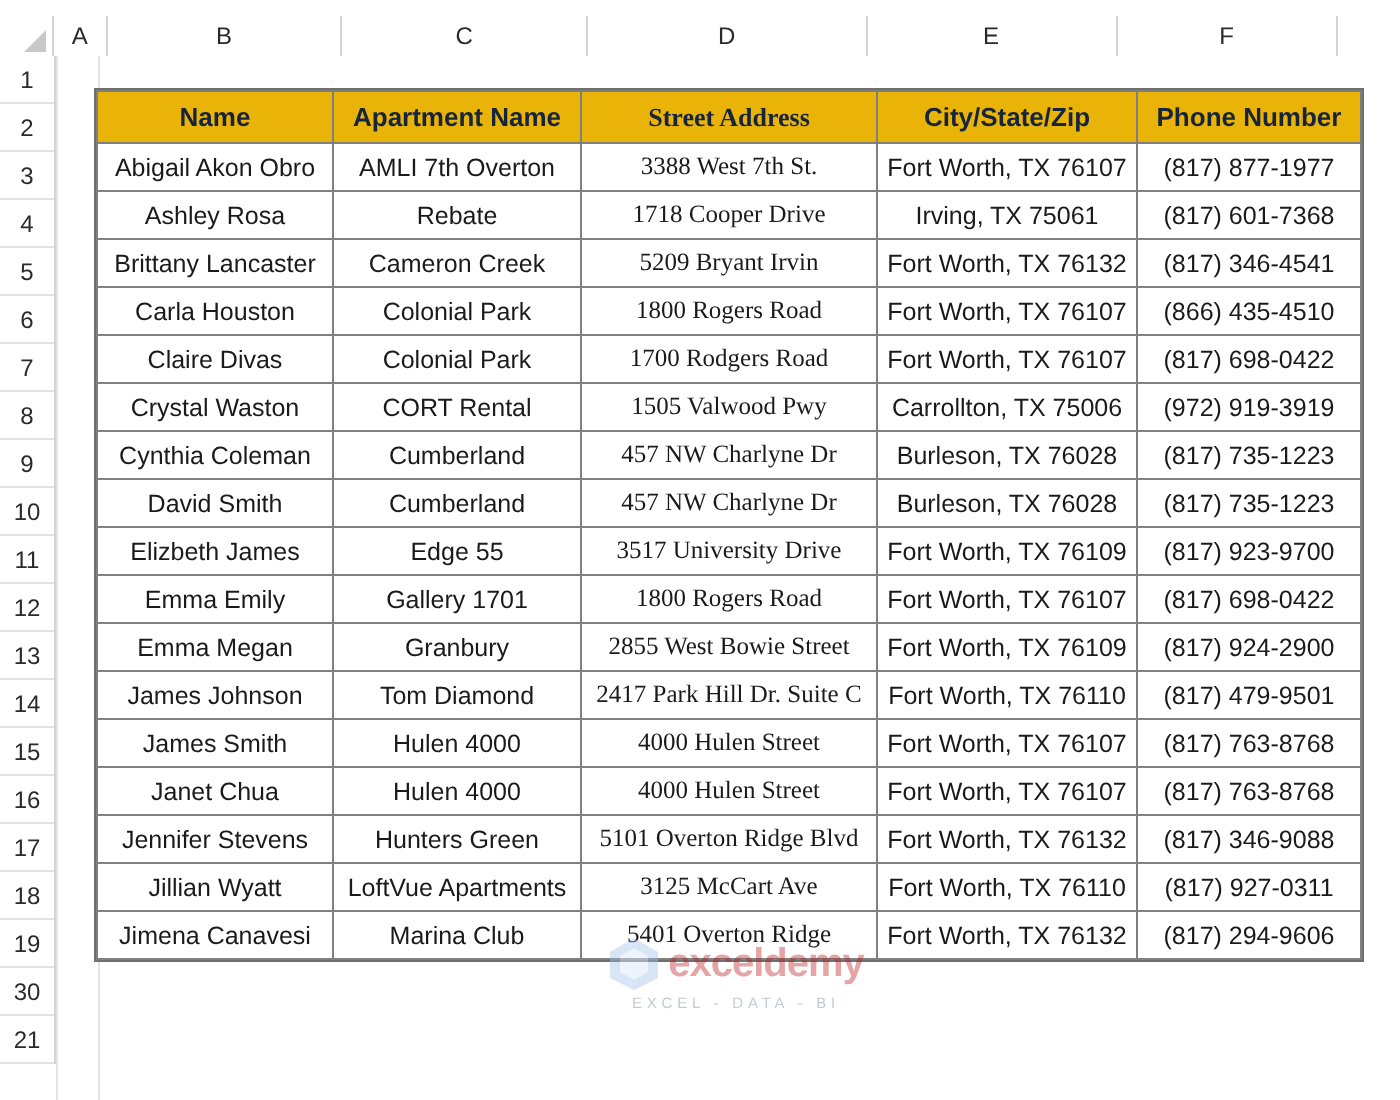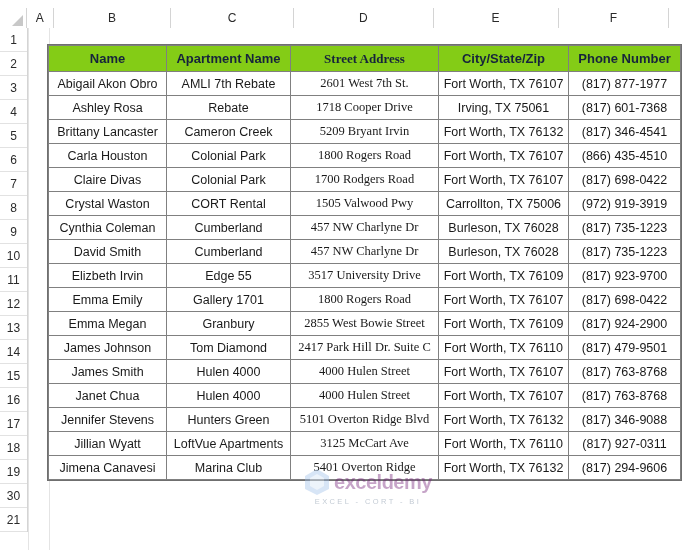--- a/index.html
+++ b/index.html
@@ -100,21 +100,21 @@
     padding: 0 4px;
     text-align: center;
     vertical-align: middle;
     font-size: 12.5px;
     color: #1a1a1a;
     background: #ffffff;
     white-space: nowrap;
     overflow: hidden;
   }
   thead th {
-    background: #84cc16;
+    background: #eab308;
     font-weight: bold;
     color: #16243c;
     font-size: 13px;
     height: 26px;
     border: 1px solid #7f7f7f;
   }
   .w-name { width: 118px; }
   .w-apt  { width: 124px; }
   .w-addr { width: 148px; font-family: Liberation Serif, serif; }
   .w-city { width: 130px; text-align: center; }
@@ -143,21 +143,21 @@
     align-items: center;
   }
   .wm-top {
     display: flex;
     align-items: center;
     gap: 4px;
   }
   .wm-text {
     font-size: 20px;
     font-weight: bold;
-    color: #701a75;
+    color: #b91c1c;
     opacity: .72;
     letter-spacing: -.5px;
     font-family: "Liberation Sans", sans-serif;
   }
   .wm-sub {
     margin-top: 1px;
     font-size: 7.5px;
     letter-spacing: 2.4px;
     color: #7d8ea3;
     opacity: .85;
@@ -215,22 +215,22 @@
           <th class="w-name">Name</th>
           <th class="w-apt">Apartment Name</th>
           <th class="w-addr">Street Address</th>
           <th class="w-city">City/State/Zip</th>
           <th class="w-phone">Phone Number</th>
         </tr>
       </thead>
       <tbody id="table-body">
           <tr>
             <td class="w-name">Abigail Akon Obro</td>
-            <td class="w-apt">AMLI 7th Rebate</td>
-            <td class="w-addr">2601 West 7th St.</td>
+            <td class="w-apt">AMLI 7th Overton</td>
+            <td class="w-addr">3388 West 7th St.</td>
             <td class="w-city">Fort Worth, TX 76107</td>
             <td class="w-phone">(817) 877-1977</td>
           </tr>
           <tr>
             <td class="w-name">Ashley Rosa</td>
             <td class="w-apt">Rebate</td>
             <td class="w-addr">1718 Cooper Drive</td>
             <td class="w-city">Irving, TX 75061</td>
             <td class="w-phone">(817) 601-7368</td>
           </tr>
@@ -270,21 +270,21 @@
             <td class="w-phone">(817) 735-1223</td>
           </tr>
           <tr>
             <td class="w-name">David Smith</td>
             <td class="w-apt">Cumberland</td>
             <td class="w-addr">457 NW Charlyne Dr</td>
             <td class="w-city">Burleson, TX 76028</td>
             <td class="w-phone">(817) 735-1223</td>
           </tr>
           <tr>
-            <td class="w-name">Elizbeth Irvin</td>
+            <td class="w-name">Elizbeth James</td>
             <td class="w-apt">Edge 55</td>
             <td class="w-addr">3517 University Drive</td>
             <td class="w-city">Fort Worth, TX 76109</td>
             <td class="w-phone">(817) 923-9700</td>
           </tr>
           <tr>
             <td class="w-name">Emma Emily</td>
             <td class="w-apt">Gallery 1701</td>
             <td class="w-addr">1800 Rogers Road</td>
             <td class="w-city">Fort Worth, TX 76107</td>
@@ -344,16 +344,16 @@
   </div>
 
   <div class="watermark">
     <div class="wm-top">
       <svg width="26" height="28" viewBox="0 0 26 28">
         <polygon points="13,1 25,8 25,21 13,27 1,21 1,8" fill="#9fc0e8" opacity="0.75"></polygon>
         <polygon points="13,6 20,10 20,18 13,22 6,18 6,10" fill="#ffffff" opacity="0.55"></polygon>
       </svg>
       <span class="wm-text">exceldemy</span>
     </div>
-    <div class="wm-sub">EXCEL - CORT - BI</div>
+    <div class="wm-sub">EXCEL - DATA - BI</div>
   </div>
 
 </div>
 
 </body></html>

